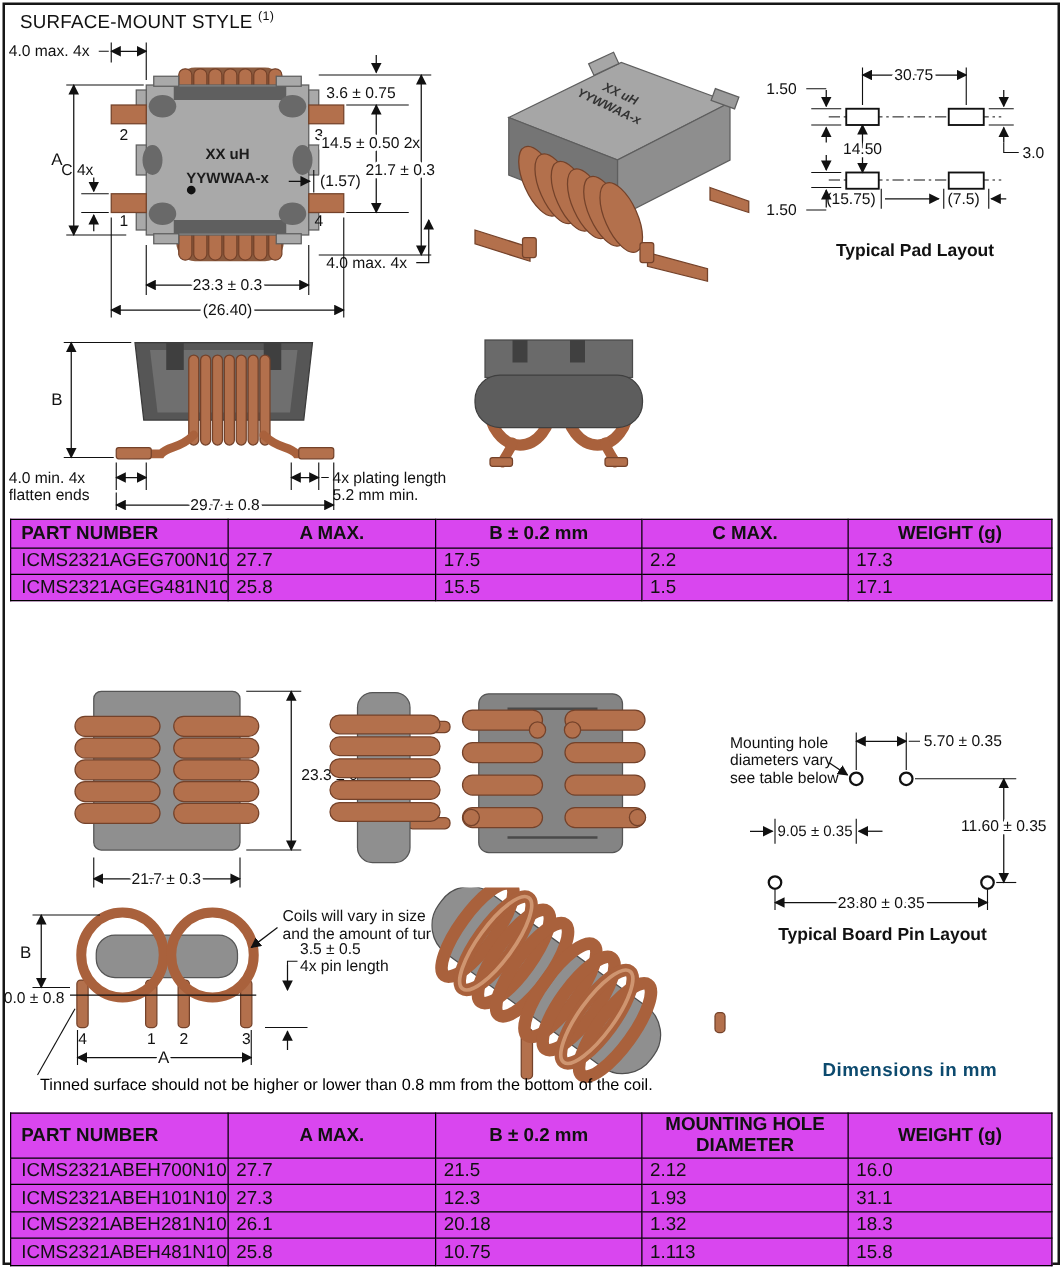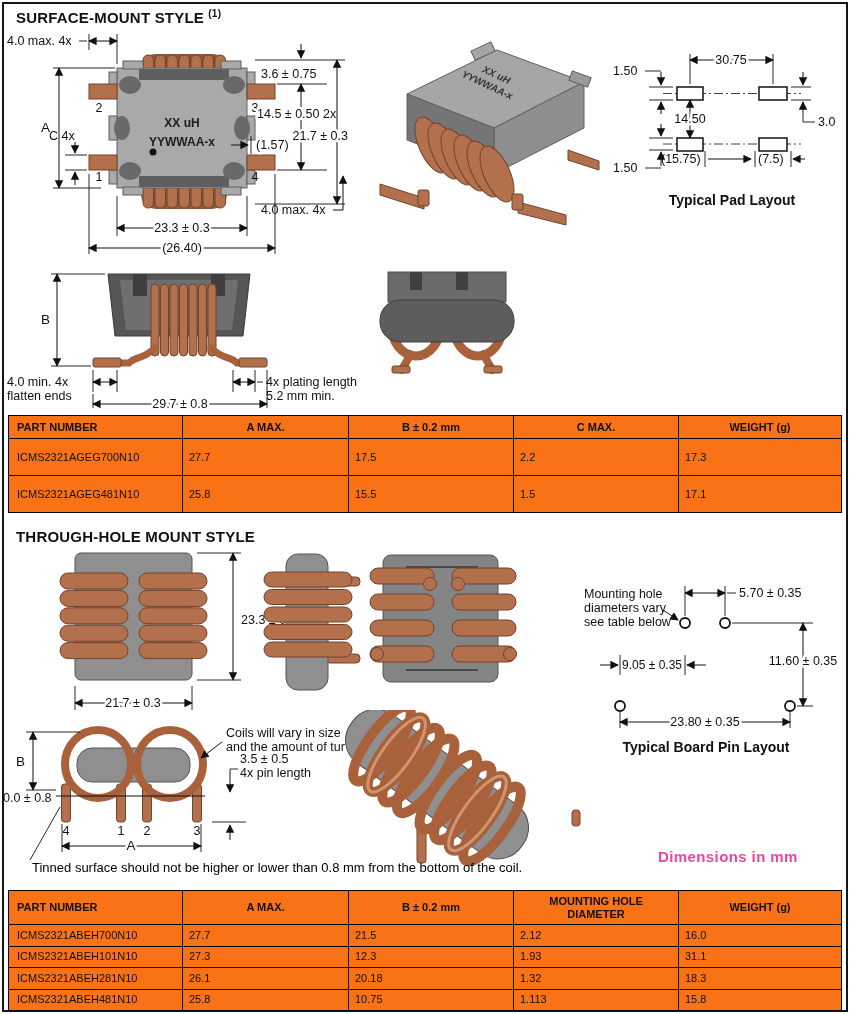--- a/index.html
+++ b/index.html
@@ -1,47 +1,47 @@
 <!DOCTYPE html>
 <html><head>
 <meta charset="utf-8">
 <style>
   html,body{margin:0;padding:0;background:#fff;}
   #page{position:relative;width:850px;height:1014px;background:#fff;
         font-family:"Liberation Sans",sans-serif;color:#111;overflow:hidden;}
   .pborder{position:absolute;left:2px;top:2px;right:2px;bottom:2px;
            border:2px solid #161616;pointer-events:none;}
   .abs{position:absolute;}
-  .sec-title{font-size:15px;font-weight:bold;letter-spacing:.2px;}
+  .sec-title{font-size:15px;font-weight:normal;letter-spacing:.2px;}
   .sec-title sup{font-size:10px;}
   
   svg text{font-family:"Liberation Sans",sans-serif;}
   .dl{stroke:#111;stroke-width:1;fill:none;}
   .xl{stroke:#111;stroke-width:.9;fill:none;}
   .dt{font-size:12.5px;fill:#111;}
   .dtb{font-size:14px;font-weight:bold;fill:#111;}
   .mark{font-size:12px;font-weight:bold;fill:#1c1c1c;}
   .ko{paint-order:stroke;stroke:#fff;stroke-width:5px;stroke-linejoin:round;}
   .cu{fill:#b3704c;stroke:#74422a;stroke-width:1;}
   .cuw{fill:none;stroke:#a9613c;}
   .body-g{fill:#a9a9a9;stroke:#5e5e5e;stroke-width:1;}
   .recess{fill:#696969;stroke:none;}
   .midg{fill:#8f8f8f;stroke:#555;}
   
   table.spec{border-collapse:collapse;table-layout:fixed;width:833px;
-             font-size:11px;background:#f97316;}
+             font-size:15px;background:#d946ef;}
   .spec th,.spec td{border:1.2px solid #000;padding:0 6px;
                     font-weight:normal;overflow:hidden;white-space:pre-line;line-height:1.15;}
   .spec th{font-weight:bold;}
   .spec .pn{text-align:left;padding-left:8px;}
-  .spec tr{height:37px;}
+  .spec tr{height:21px;}
   .spec tr.hdr{height:23px;}
   #table2 tr.hdr{height:34px;}
   #table2 tr{height:21.5px;}
-  .dims-note{font-size:15px;font-weight:bold;color:#ec4899;letter-spacing:.4px;}
+  .dims-note{font-size:15px;font-weight:bold;color:#0c4a6e;letter-spacing:.4px;}
   .foot-note{font-size:13px;color:#000000;}
 </style>
 </head>
 <body>
 
 <div id="page">
 
   <svg width="0" height="0" style="position:absolute" aria-hidden="true">
     <defs>
       <marker id="arw" viewBox="0 0 10 10" refX="9" refY="5" markerWidth="8.5" markerHeight="8.5" orient="auto-start-reverse">
@@ -325,21 +325,20 @@
     <tr>
       <td class="pn">ICMS2321AGEG481N10</td>
       <td>25.8</td>
       <td>15.5</td>
       <td>1.5</td>
       <td>17.1</td>
     </tr>
   </tbody>
     </table>
 
-  <div class="abs sec-title" style="left:16px;top:528px;">THROUGH-HOLE MOUNT STYLE</div>
 
   <svg class="abs" style="left:55px;top:548px;" width="320" height="175" viewBox="0 0 320 175">
     <rect class="midg" x="20" y="5" width="117" height="127" rx="6"></rect>
     <line x1="40" y1="27" x2="70" y2="27" stroke="#4a4a4a" stroke-width="2"></line>
     <line x1="87" y1="27" x2="117" y2="27" stroke="#4a4a4a" stroke-width="2"></line>
     <g>
       <rect class="cu" x="5" y="25" width="68" height="16" rx="8"></rect>
         <rect class="cu" x="5" y="42.4" width="68" height="16" rx="8"></rect>
       <rect class="cu" x="5" y="59.8" width="68" height="16" rx="8"></rect>
         <rect class="cu" x="5" y="77.2" width="68" height="16" rx="8"></rect>

